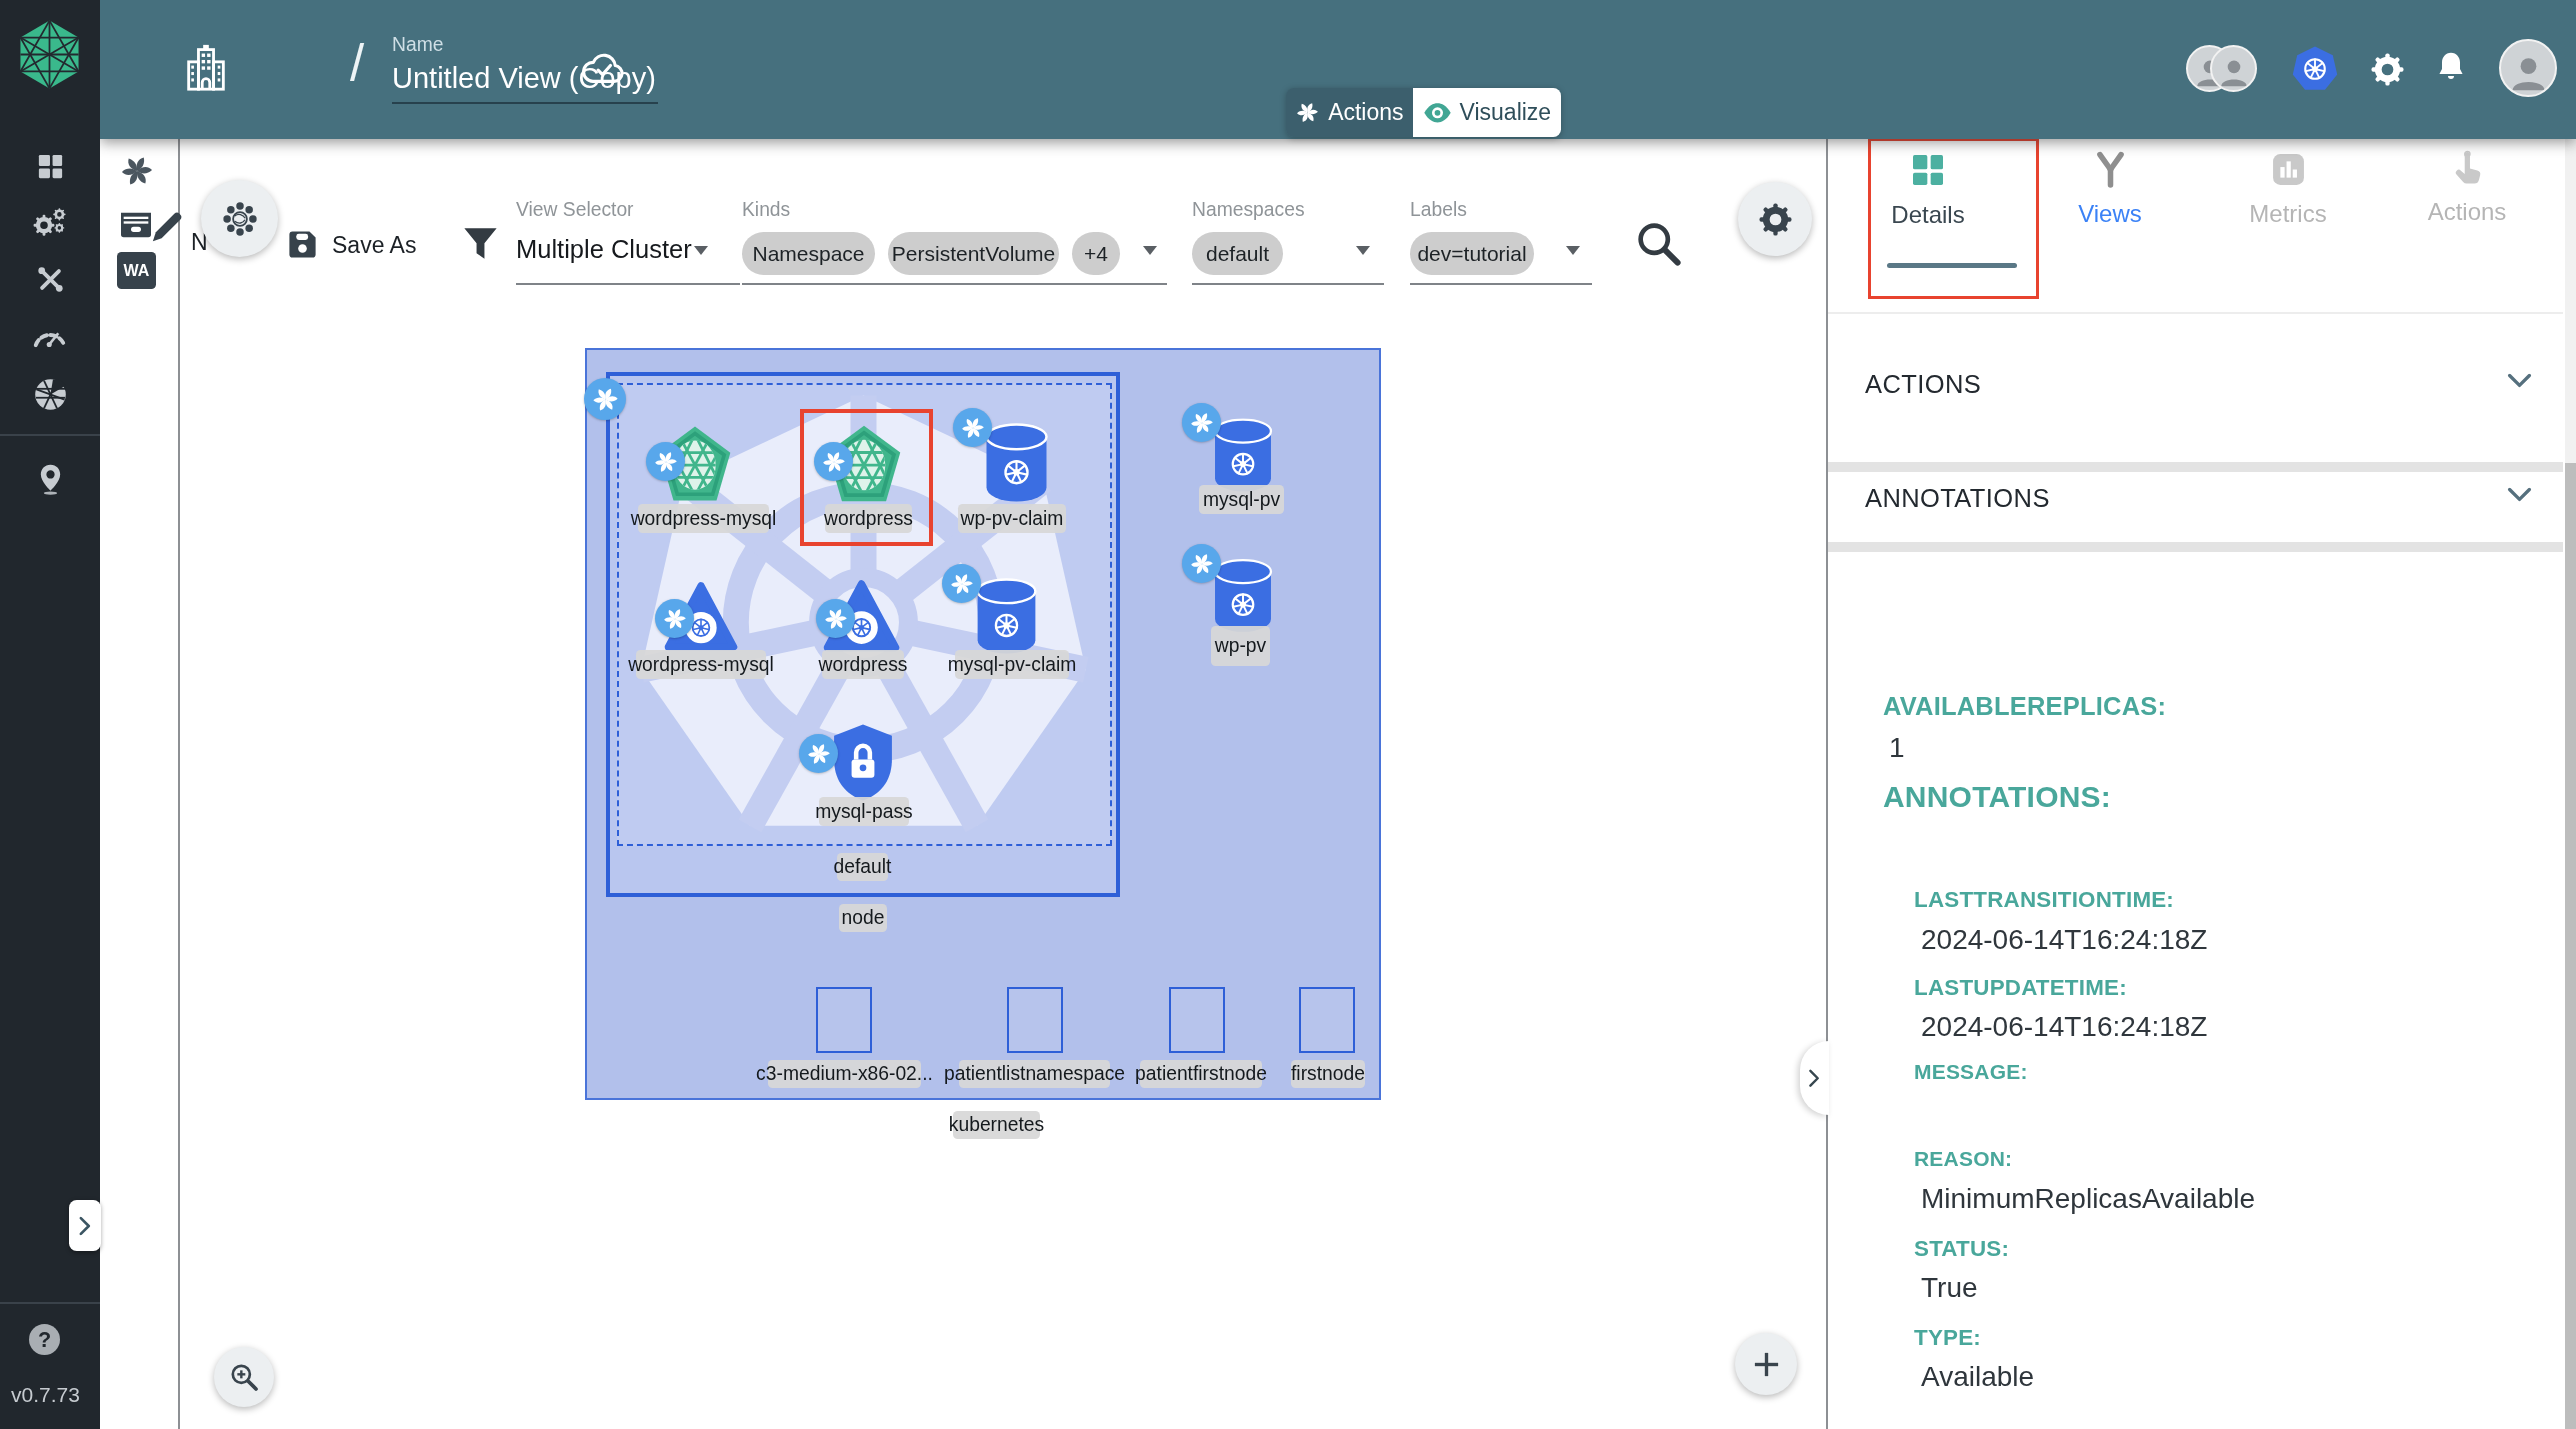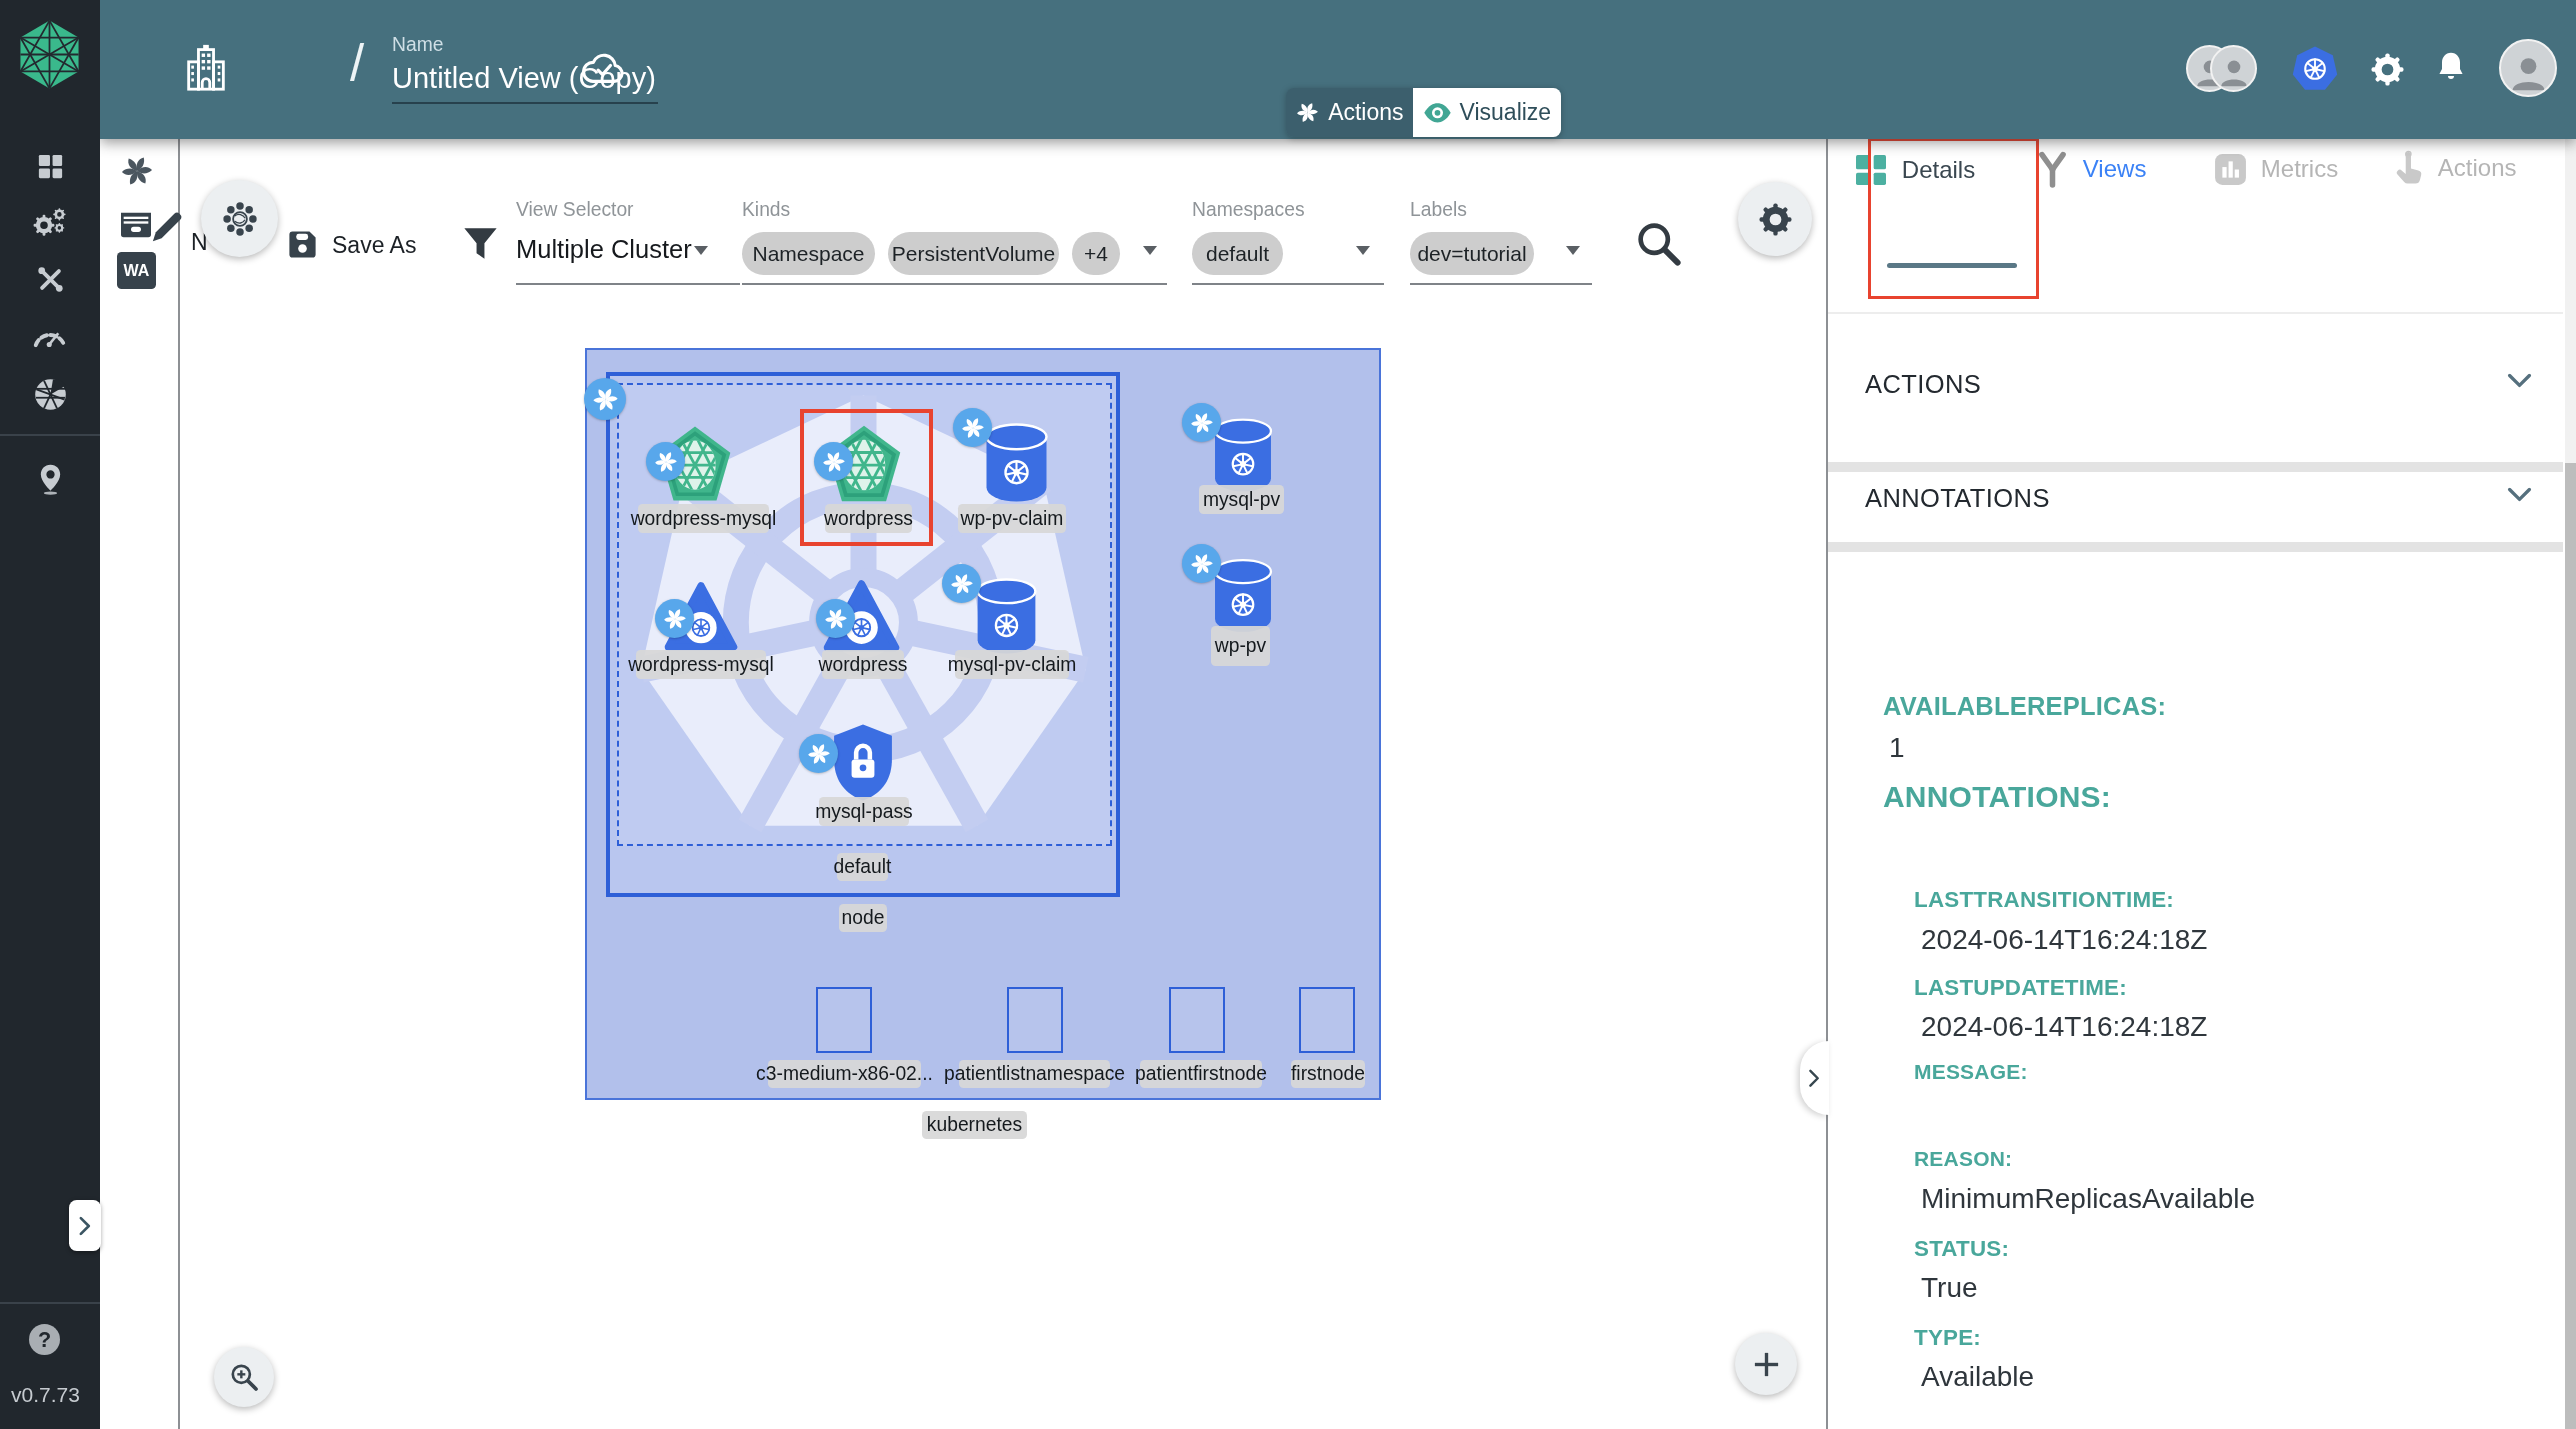--- a/index.html
+++ b/index.html
@@ -46,21 +46,21 @@
   .nsrect{position:absolute;left:7.7px;top:7.7px;width:495px;height:463px;background:#bfcbf1;border:2.3px dashed #2e5fd7;box-sizing:border-box;}
   .nlabel{position:absolute;background:rgba(215,215,215,.93);border-radius:4.6px;font-size:19.3px;color:#14191d;
           display:flex;align-items:center;justify-content:center;white-space:nowrap;z-index:6;}
   .badge{position:absolute;border-radius:50%;background:#58a7eb;display:flex;align-items:center;justify-content:center;
          box-shadow:0 0.8px 2.3px rgba(0,0,0,.25);z-index:7;}
   .hsq{position:absolute;width:56px;height:66px;border:2.3px solid #2e5fd7;background:rgba(255,255,255,.07);box-sizing:border-box;}
   .redbox{position:absolute;border:4.6px solid #e8432f;box-sizing:border-box;z-index:20;pointer-events:none;}
   .nodeicon{position:absolute;z-index:6;}
   
   .panel{position:absolute;left:1828px;top:139px;width:748px;height:1291px;background:#fff;z-index:6;}
-  .tab{position:absolute;top:10.8px;width:154px;display:flex;flex-direction:row;align-items:center;gap:10.8px;}
+  .tab{position:absolute;top:10.8px;width:154px;display:flex;flex-direction:column;align-items:center;gap:10.8px;}
   .tab .tl{font-size:24px;}
   .tabline{position:absolute;left:59px;top:124px;width:130px;height:5.4px;background:#5a7886;border-radius:3.1px;}
   .secrow{position:absolute;left:0;width:735px;}
   .seclabel{font-size:25.5px;color:#23292f;letter-spacing:0.4px;}
   .secband{position:absolute;left:0;width:735px;height:10px;background:#e3e3e3;}
   .chev{position:absolute;right:31px;color:#56707e;}
   .flabel{position:absolute;color:#49a79b;font-weight:bold;letter-spacing:0.2px;}
   .fvalue{position:absolute;color:#2f363c;font-size:28px;}
   .scrolltrack{position:absolute;left:737px;top:0;width:11.6px;height:1291px;background:#f1f1f1;}
   .scrollthumb{position:absolute;left:737px;top:324px;width:11.6px;height:966px;background:#bdbdbd;}
@@ -582,21 +582,21 @@
 
 <div class="hsq" style="left:816px;top:987px"></div>
 <div class="hsq" style="left:1007px;top:987px"></div>
 <div class="hsq" style="left:1169px;top:987px"></div>
 <div class="hsq" style="left:1299px;top:987px"></div>
 <div class="nlabel" style="left:768px;top:1060px;width:153px;height:28px">c3-medium-x86-02...</div>
 <div class="nlabel" style="left:959px;top:1060px;width:151px;height:28px">patientlistnamespace</div>
 <div class="nlabel" style="left:1140px;top:1060px;width:122px;height:28px">patientfirstnode</div>
 <div class="nlabel" style="left:1291px;top:1060px;width:74px;height:28px">firstnode</div>
 
-<div class="nlabel" style="left:922px;top:1111px;width:105px;height:28px">kubernetes</div>
+<div class="nlabel" style="left:953px;top:1111px;width:87px;height:28px">kubernetes</div>
 
 <div class="fab" style="left:214px;top:1347px;width:60px;height:60px">
   <svg width="32" height="32" viewBox="0 0 24 24">
       <use href="#s-magnifyplus"></use>
     </svg>
 </div>
 <div class="fab" style="left:1735px;top:1333px;width:62px;height:62px;font-size:43px;font-weight:300">
   <svg width="31" height="31" viewBox="0 0 24 24" stroke="#39444d">
       <line x1="3" y1="12" x2="21" y2="12" stroke-width="2.6"></line>
       <line x1="12" y1="3" x2="12" y2="21" stroke-width="2.6"></line>

